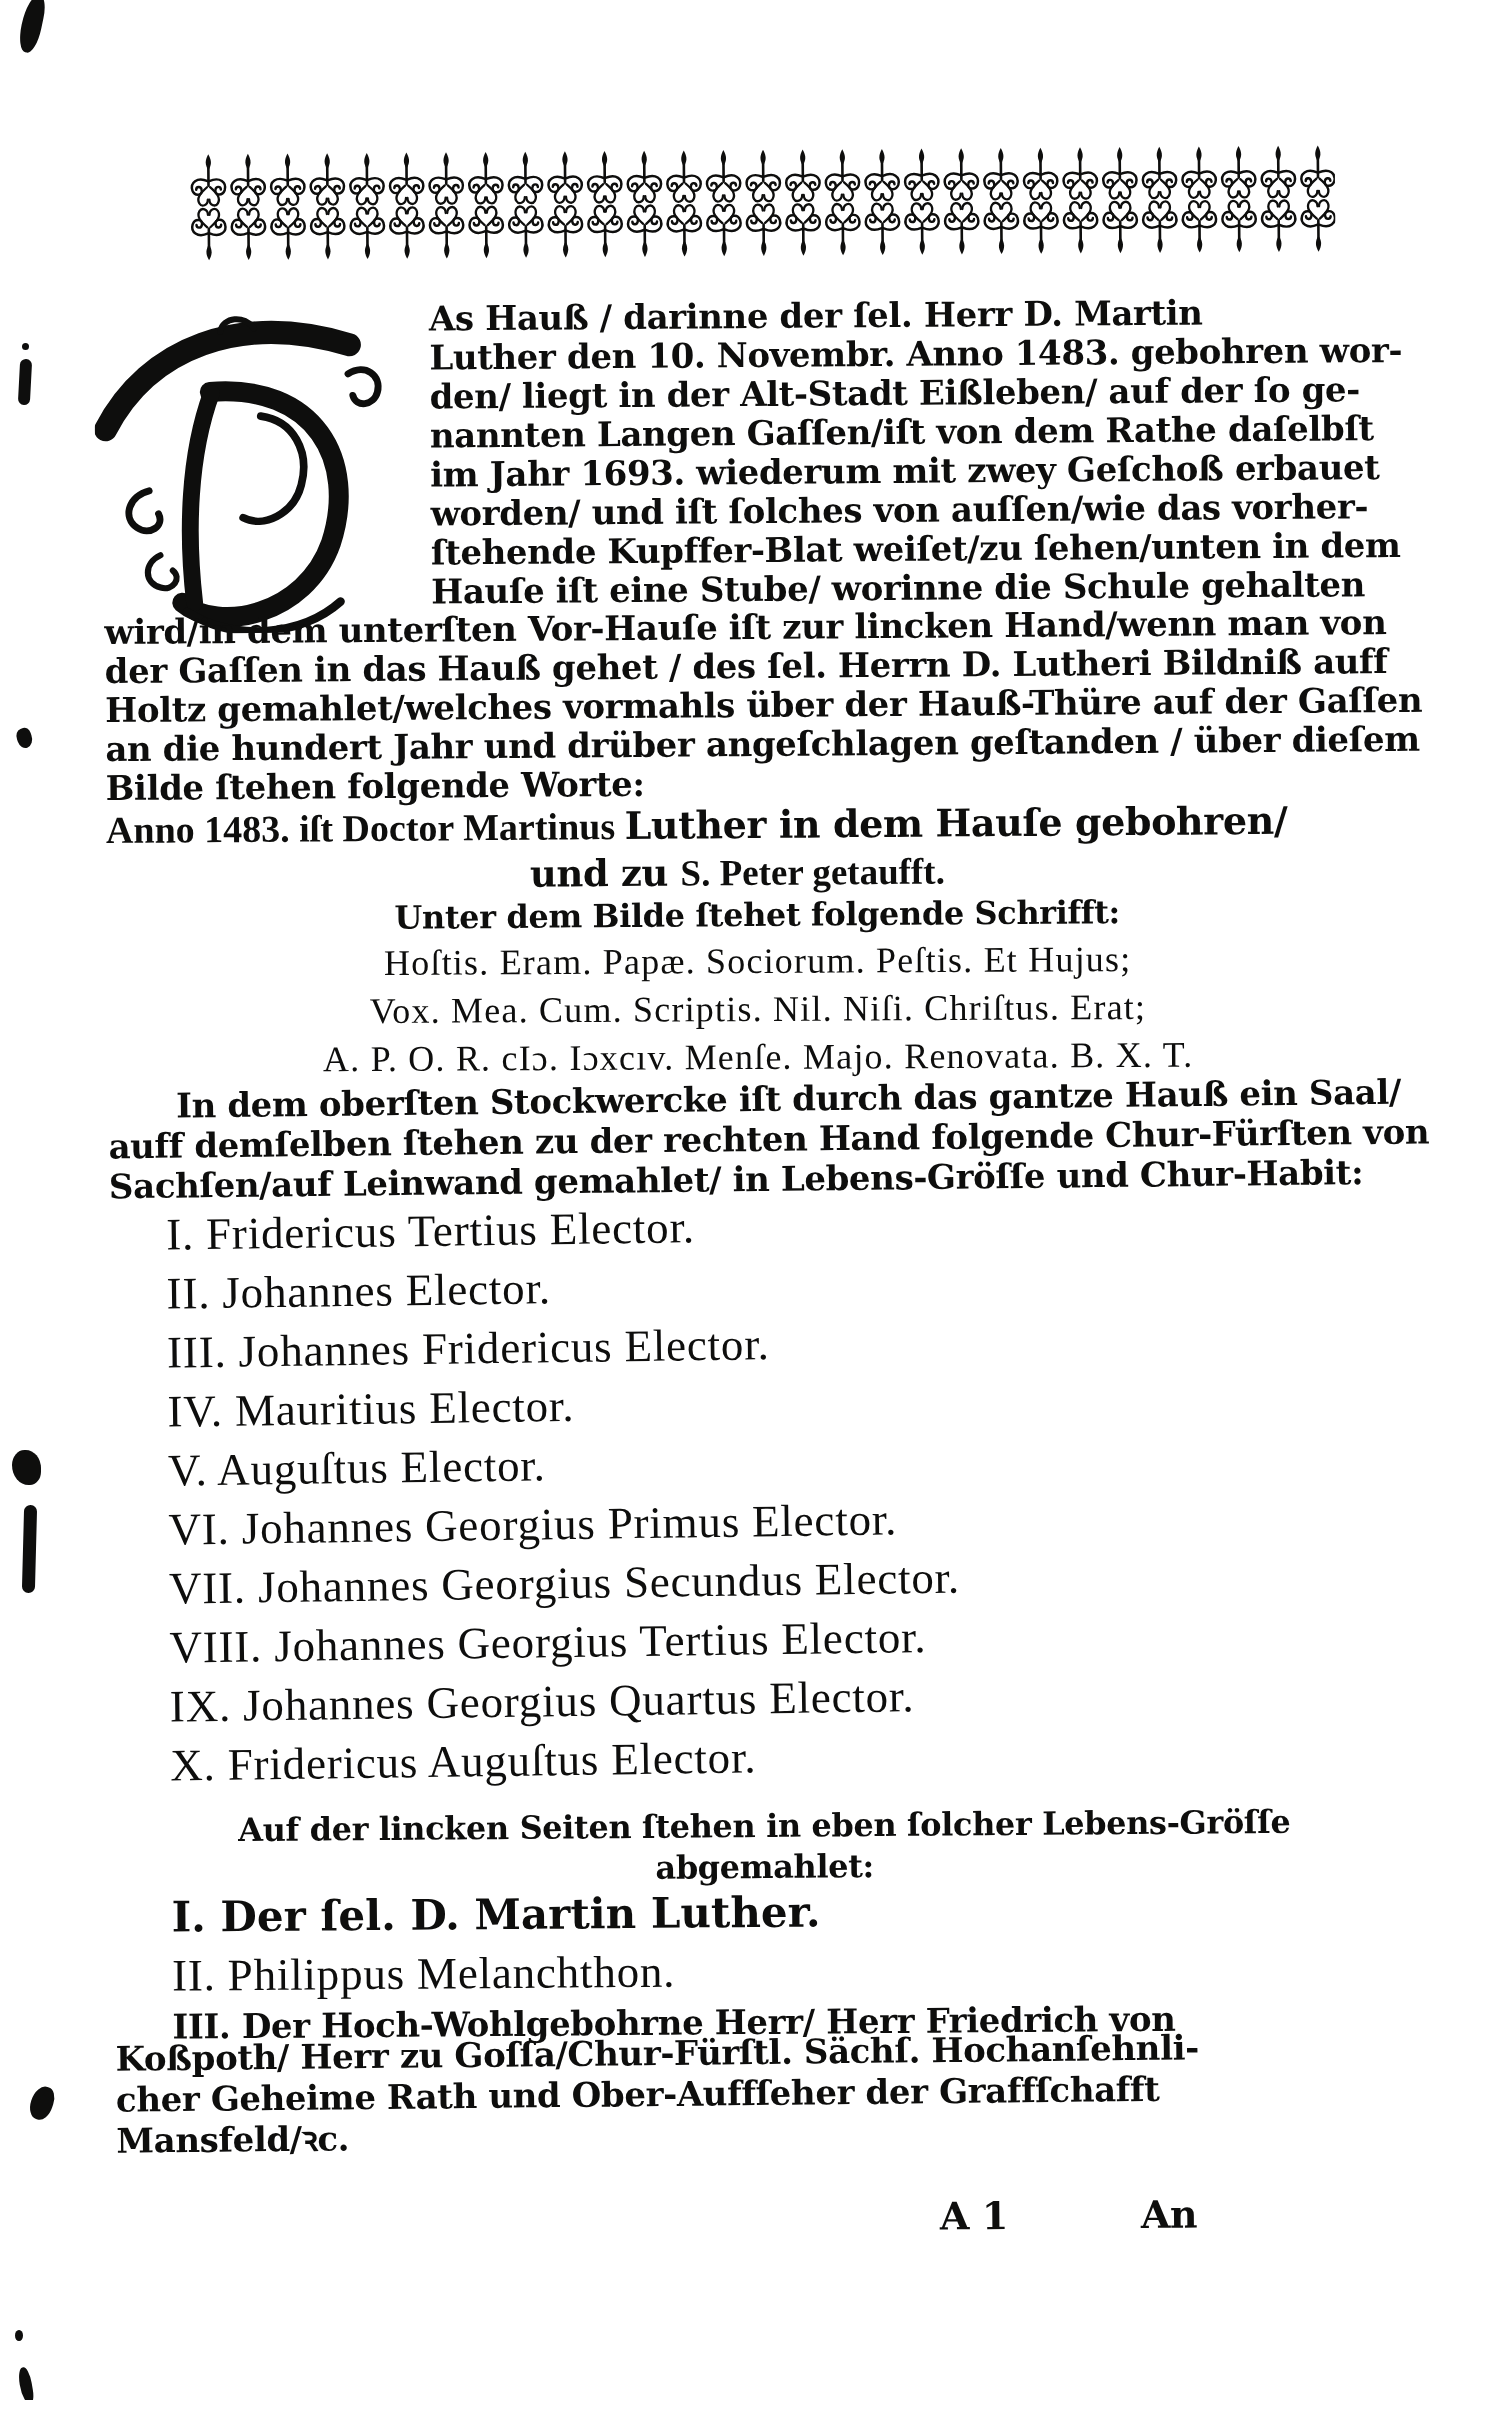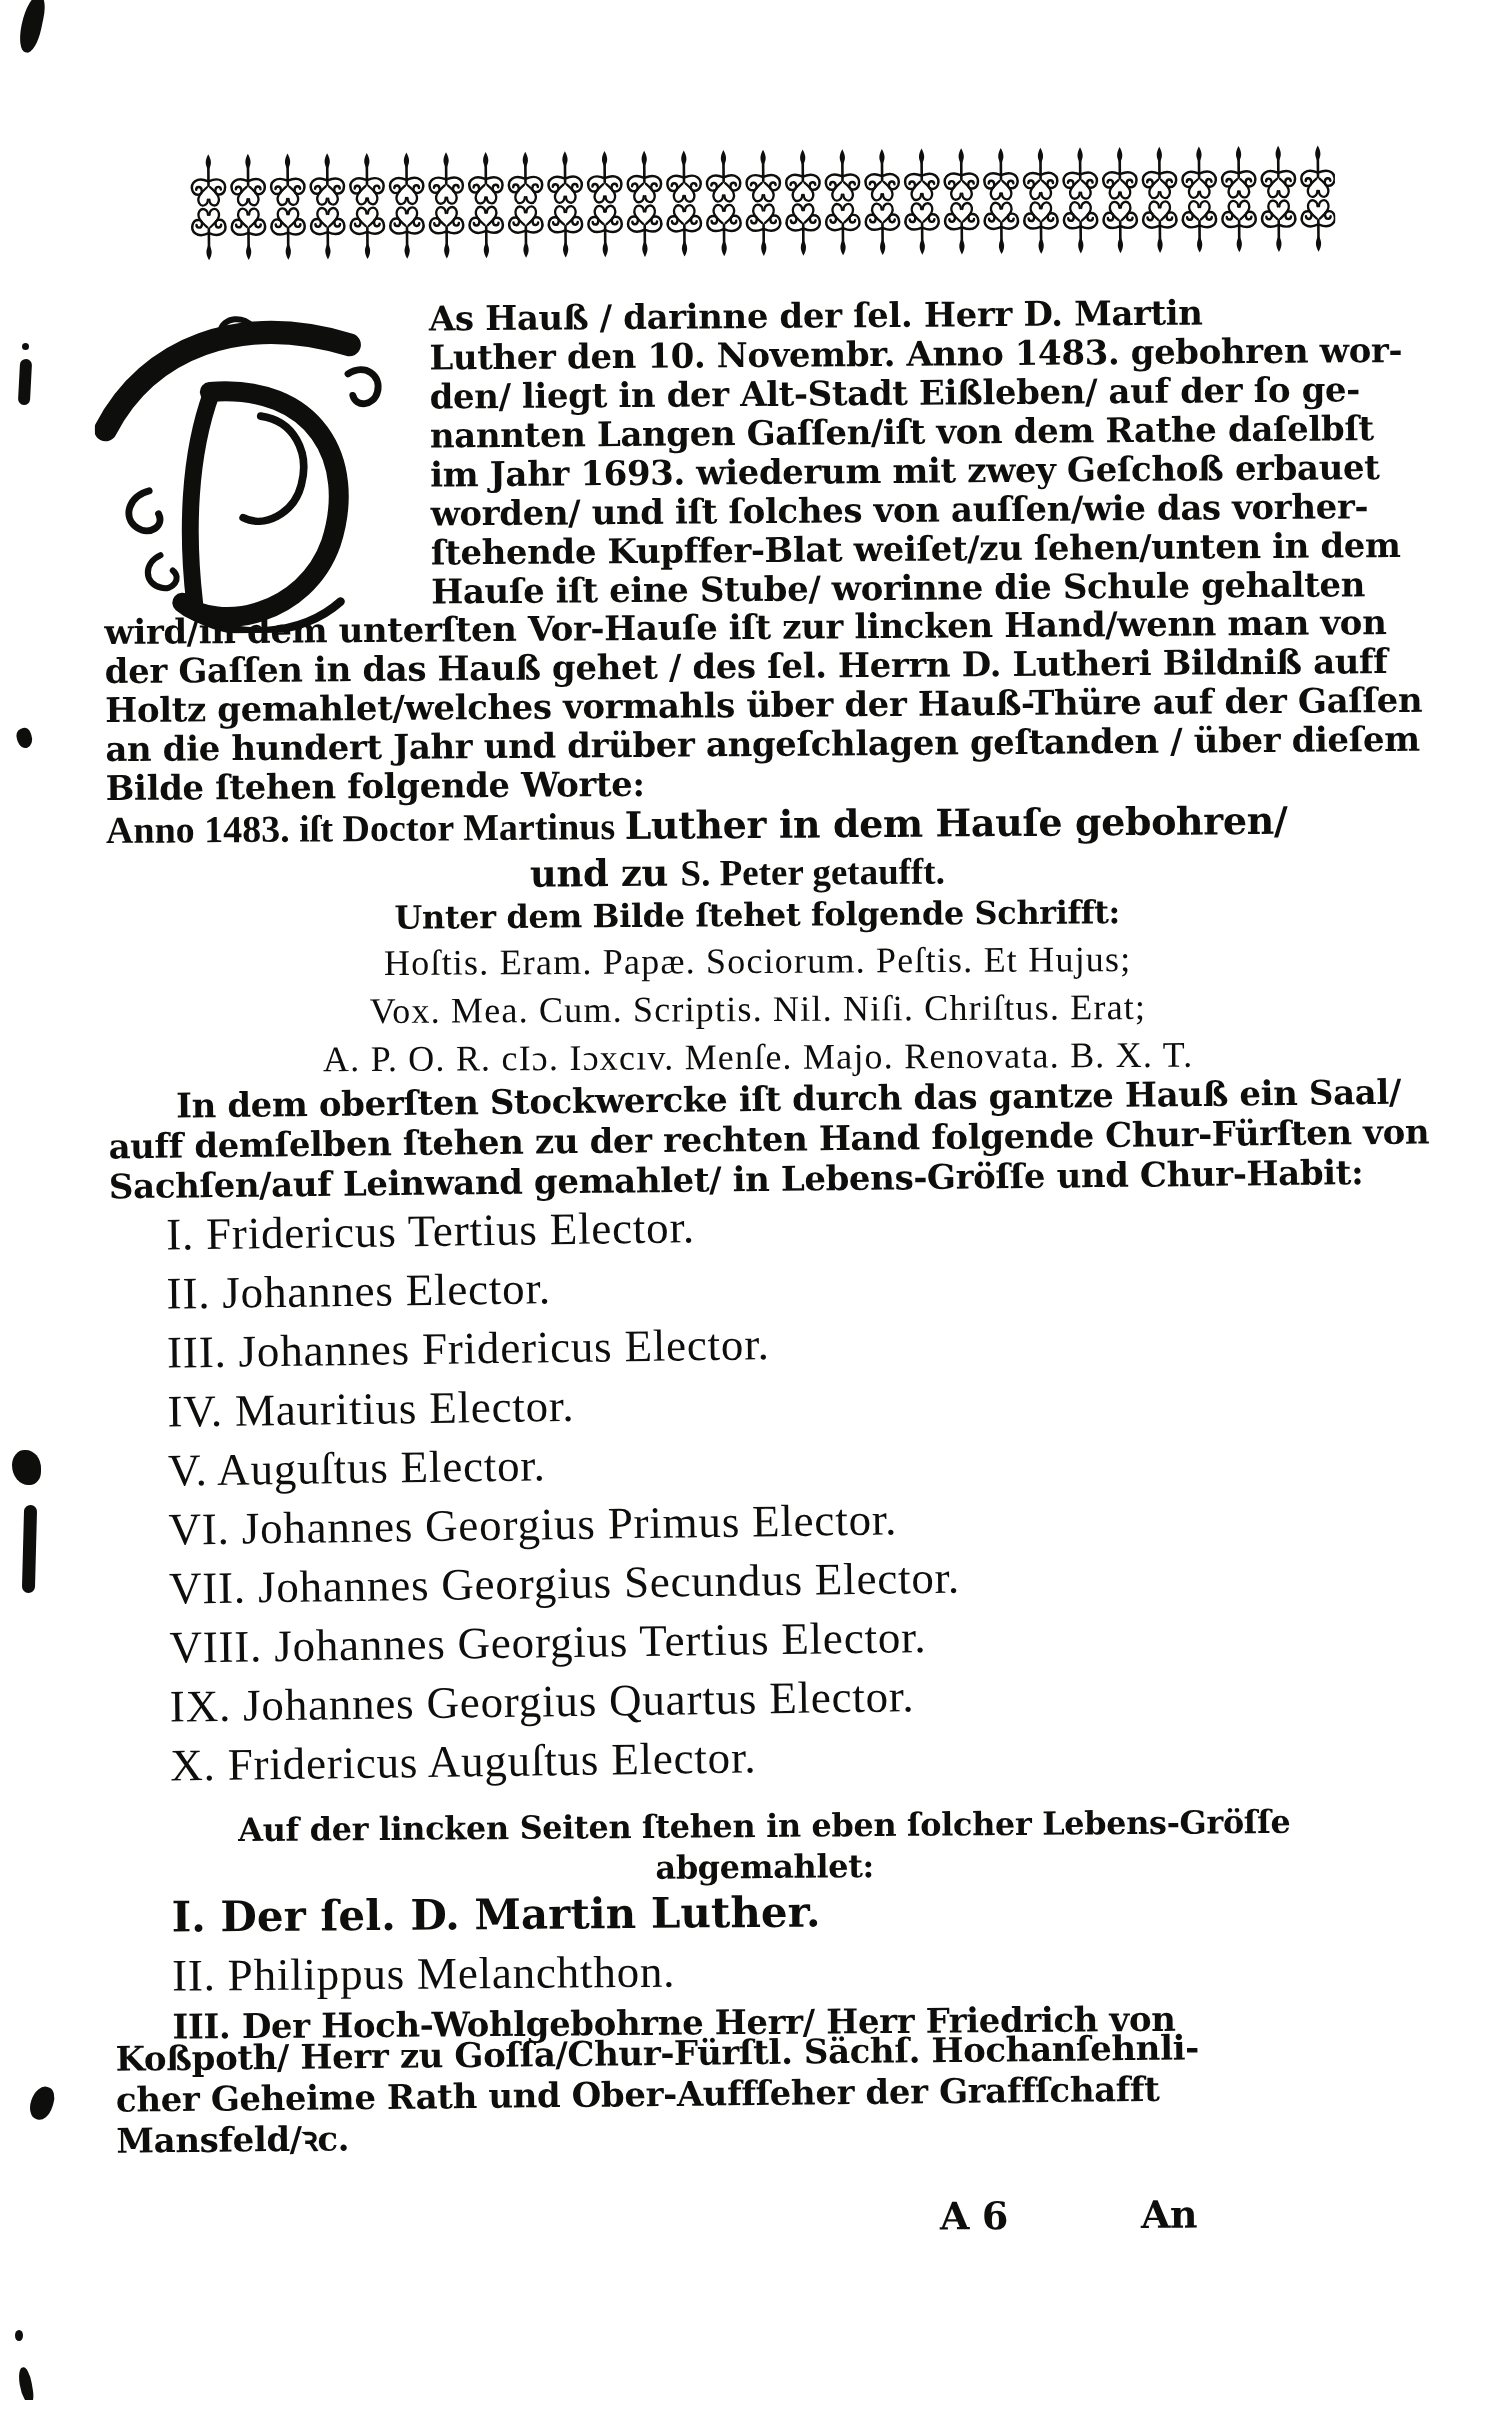--- a/index.html
+++ b/index.html
@@ -214,21 +214,21 @@
         <div class="line">II. Philippus Melanchthon.</div>
         <div class="line">III. Der Hoch-Wohlgebohrne Herr/ Herr Friedrich von</div>
       </div>
 
     <div class="abs fraktur cont">
         <div class="line">Koßpoth/ Herr zu Goſſa/Chur-Fürſtl. Sächſ. Hochanſehnli-</div>
         <div class="line">cher Geheime Rath und Ober-Auffſeher der Graffſchafft</div>
         <div class="line">Mansfeld/ꝛc.</div>
       </div>
 
-    <div class="abs fraktur sig">A 6</div>
+    <div class="abs fraktur sig">A 1</div>
     <div class="abs fraktur catch">An</div>
   </div>
 
   <div class="smudge" id="sm1"></div>
   <div class="smudge" id="sm2a"></div>
   <div class="smudge" id="sm2b"></div>
   <div class="smudge" id="sm3"></div>
   <div class="smudge" id="sm4"></div>
   <div class="smudge" id="sm5"></div>
   <div class="smudge" id="sm6"></div>

